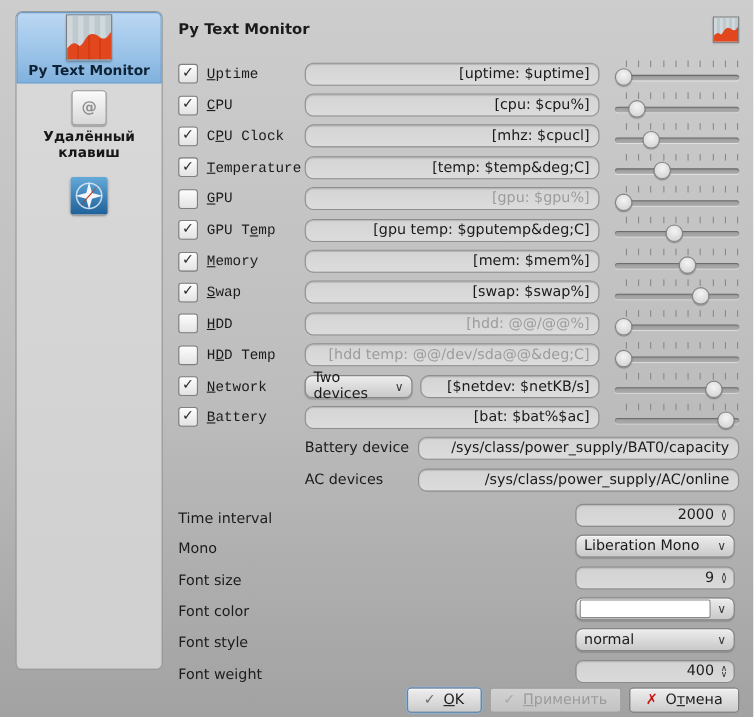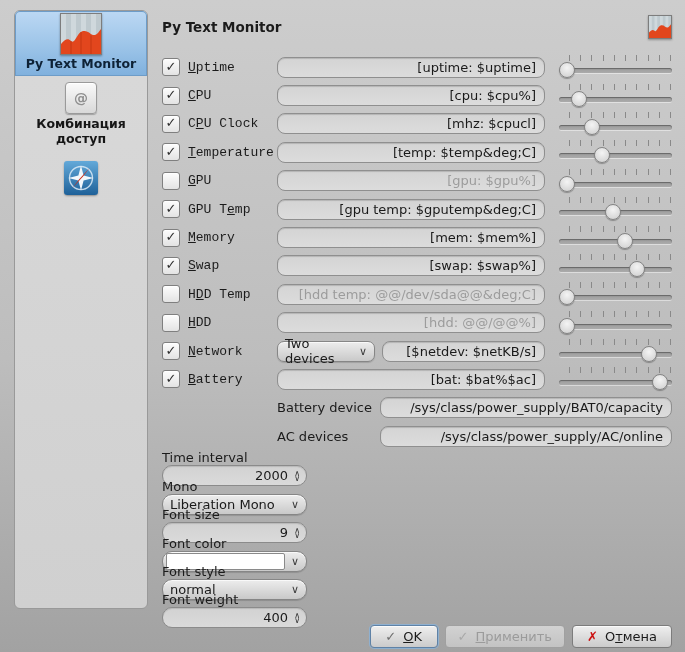--- a/index.html
+++ b/index.html
@@ -94,22 +94,22 @@
   .handle{
     position:absolute;top:7px;width:16px;height:16px;border-radius:50%;
     background:radial-gradient(circle at 50% 35%,#f4f4f4,#cdcdcd);
     border:1px solid #848484;box-shadow:0 1px 1px rgba(0,0,0,.3);
     box-sizing:border-box;
   }
   
   .drow{height:28.4px;display:grid;grid-template-columns:115px 103px 1fr;align-items:center;}
   .drow .field{height:21px;}
   
-  .srow{height:28.4px;display:flex;align-items:flex-start;justify-content:space-between;flex-direction:column;}
-  .srow .control{width:145px;margin-right:4px;box-sizing:border-box;flex:none;border-radius:10px;}
+  .srow{height:28.4px;display:flex;align-items:flex-end;justify-content:space-between;}
+  .srow .control{width:145px;margin-right:4px;box-sizing:border-box;flex:none;}
   .spin{
     display:flex;align-items:center;height:21px;box-sizing:border-box;
     background:linear-gradient(#d2d2d2,#dadada);
     border:1px solid #8b8b8b;border-radius:7px;
     box-shadow:inset 0 1px 1px rgba(0,0,0,.12);
     padding:0 6px 0 8px;
   }
   .spin-val{flex:1;text-align:right;padding-right:6px;}
   .spin-arrows{display:flex;flex-direction:column;align-items:center;line-height:0;}
   .spin-arrows i{font-style:normal;font-size:8px;line-height:5px;color:#2f2f2f;}
@@ -159,21 +159,21 @@
           <rect x="25" width="5" height="40" fill="#bec9ce"></rect>
             <rect x="35" width="5" height="40" fill="#bec9ce"></rect>
           <path d="M0,40 L0,30 C4,25 7,24 10,27 C14,31 16,18 22,17 C28,16 30,22 34,21 C37,20 38,17 40,15 L40,40 Z" fill="#e2461d"></path>
           <path d="M10,27 L10,40 M20,18 L20,40 M30,21.5 L30,40" stroke="#c23512" stroke-width="1.5" opacity="0.6" fill="none"></path>
         </svg>
       </span>
       <span class="side-label">Py Text Monitor</span>
     </div>
     <div class="side-item">
       <span class="at-icon">@</span>
-      <span class="side-label">Комбинация доступ</span>
+      <span class="side-label">Удалённый клавиш</span>
     </div>
     <div class="side-item">
       <span class="remote-icon">
         <svg width="34" height="34" viewBox="0 0 34 34">
           <defs>
             <linearGradient id="rbg" x1="0" y1="0" x2="0" y2="1">
               <stop offset="0" stop-color="#63a9d9"></stop>
                 <stop offset="1" stop-color="#1e6199"></stop>
             </linearGradient>
           </defs>
@@ -408,50 +408,50 @@
               <i></i>
             </span>
       <span class="track"></span>
       <span class="handle" style="left: calc(69% - 8px);"></span>
     </span>
   </div>
         <div class="mrow off">
     <span class="checkbox">
             <span class="check"></span>
           </span>
+    <span class="row-label"><span class="mn">H</span>DD</span>
+    <span class="fieldwrap">
+
+      <input class="field" readonly="" value="[hdd: @@/@@%]" style="">
+    </span>
+    <span class="slider">
+      <span class="ticks">
+              <i></i>
+              <i></i>
+              <i></i>
+              <i></i>
+              <i></i>
+              <i></i>
+              <i></i>
+              <i></i>
+              <i></i>
+              <i></i>
+            </span>
+      <span class="track"></span>
+      <span class="handle" style="left: calc(7% - 8px);"></span>
+    </span>
+  </div>
+        <div class="mrow off">
+    <span class="checkbox">
+            <span class="check"></span>
+          </span>
     <span class="row-label">H<span class="mn">D</span>D Temp</span>
     <span class="fieldwrap">
 
       <input class="field" readonly="" value="[hdd temp: @@/dev/sda@@&amp;deg;C]" style="">
-    </span>
-    <span class="slider">
-      <span class="ticks">
-              <i></i>
-              <i></i>
-              <i></i>
-              <i></i>
-              <i></i>
-              <i></i>
-              <i></i>
-              <i></i>
-              <i></i>
-              <i></i>
-            </span>
-      <span class="track"></span>
-      <span class="handle" style="left: calc(7% - 8px);"></span>
-    </span>
-  </div>
-        <div class="mrow off">
-    <span class="checkbox">
-            <span class="check"></span>
-          </span>
-    <span class="row-label"><span class="mn">H</span>DD</span>
-    <span class="fieldwrap">
-
-      <input class="field" readonly="" value="[hdd: @@/@@%]" style="">
     </span>
     <span class="slider">
       <span class="ticks">
               <i></i>
               <i></i>
               <i></i>
               <i></i>
               <i></i>
               <i></i>
               <i></i>

